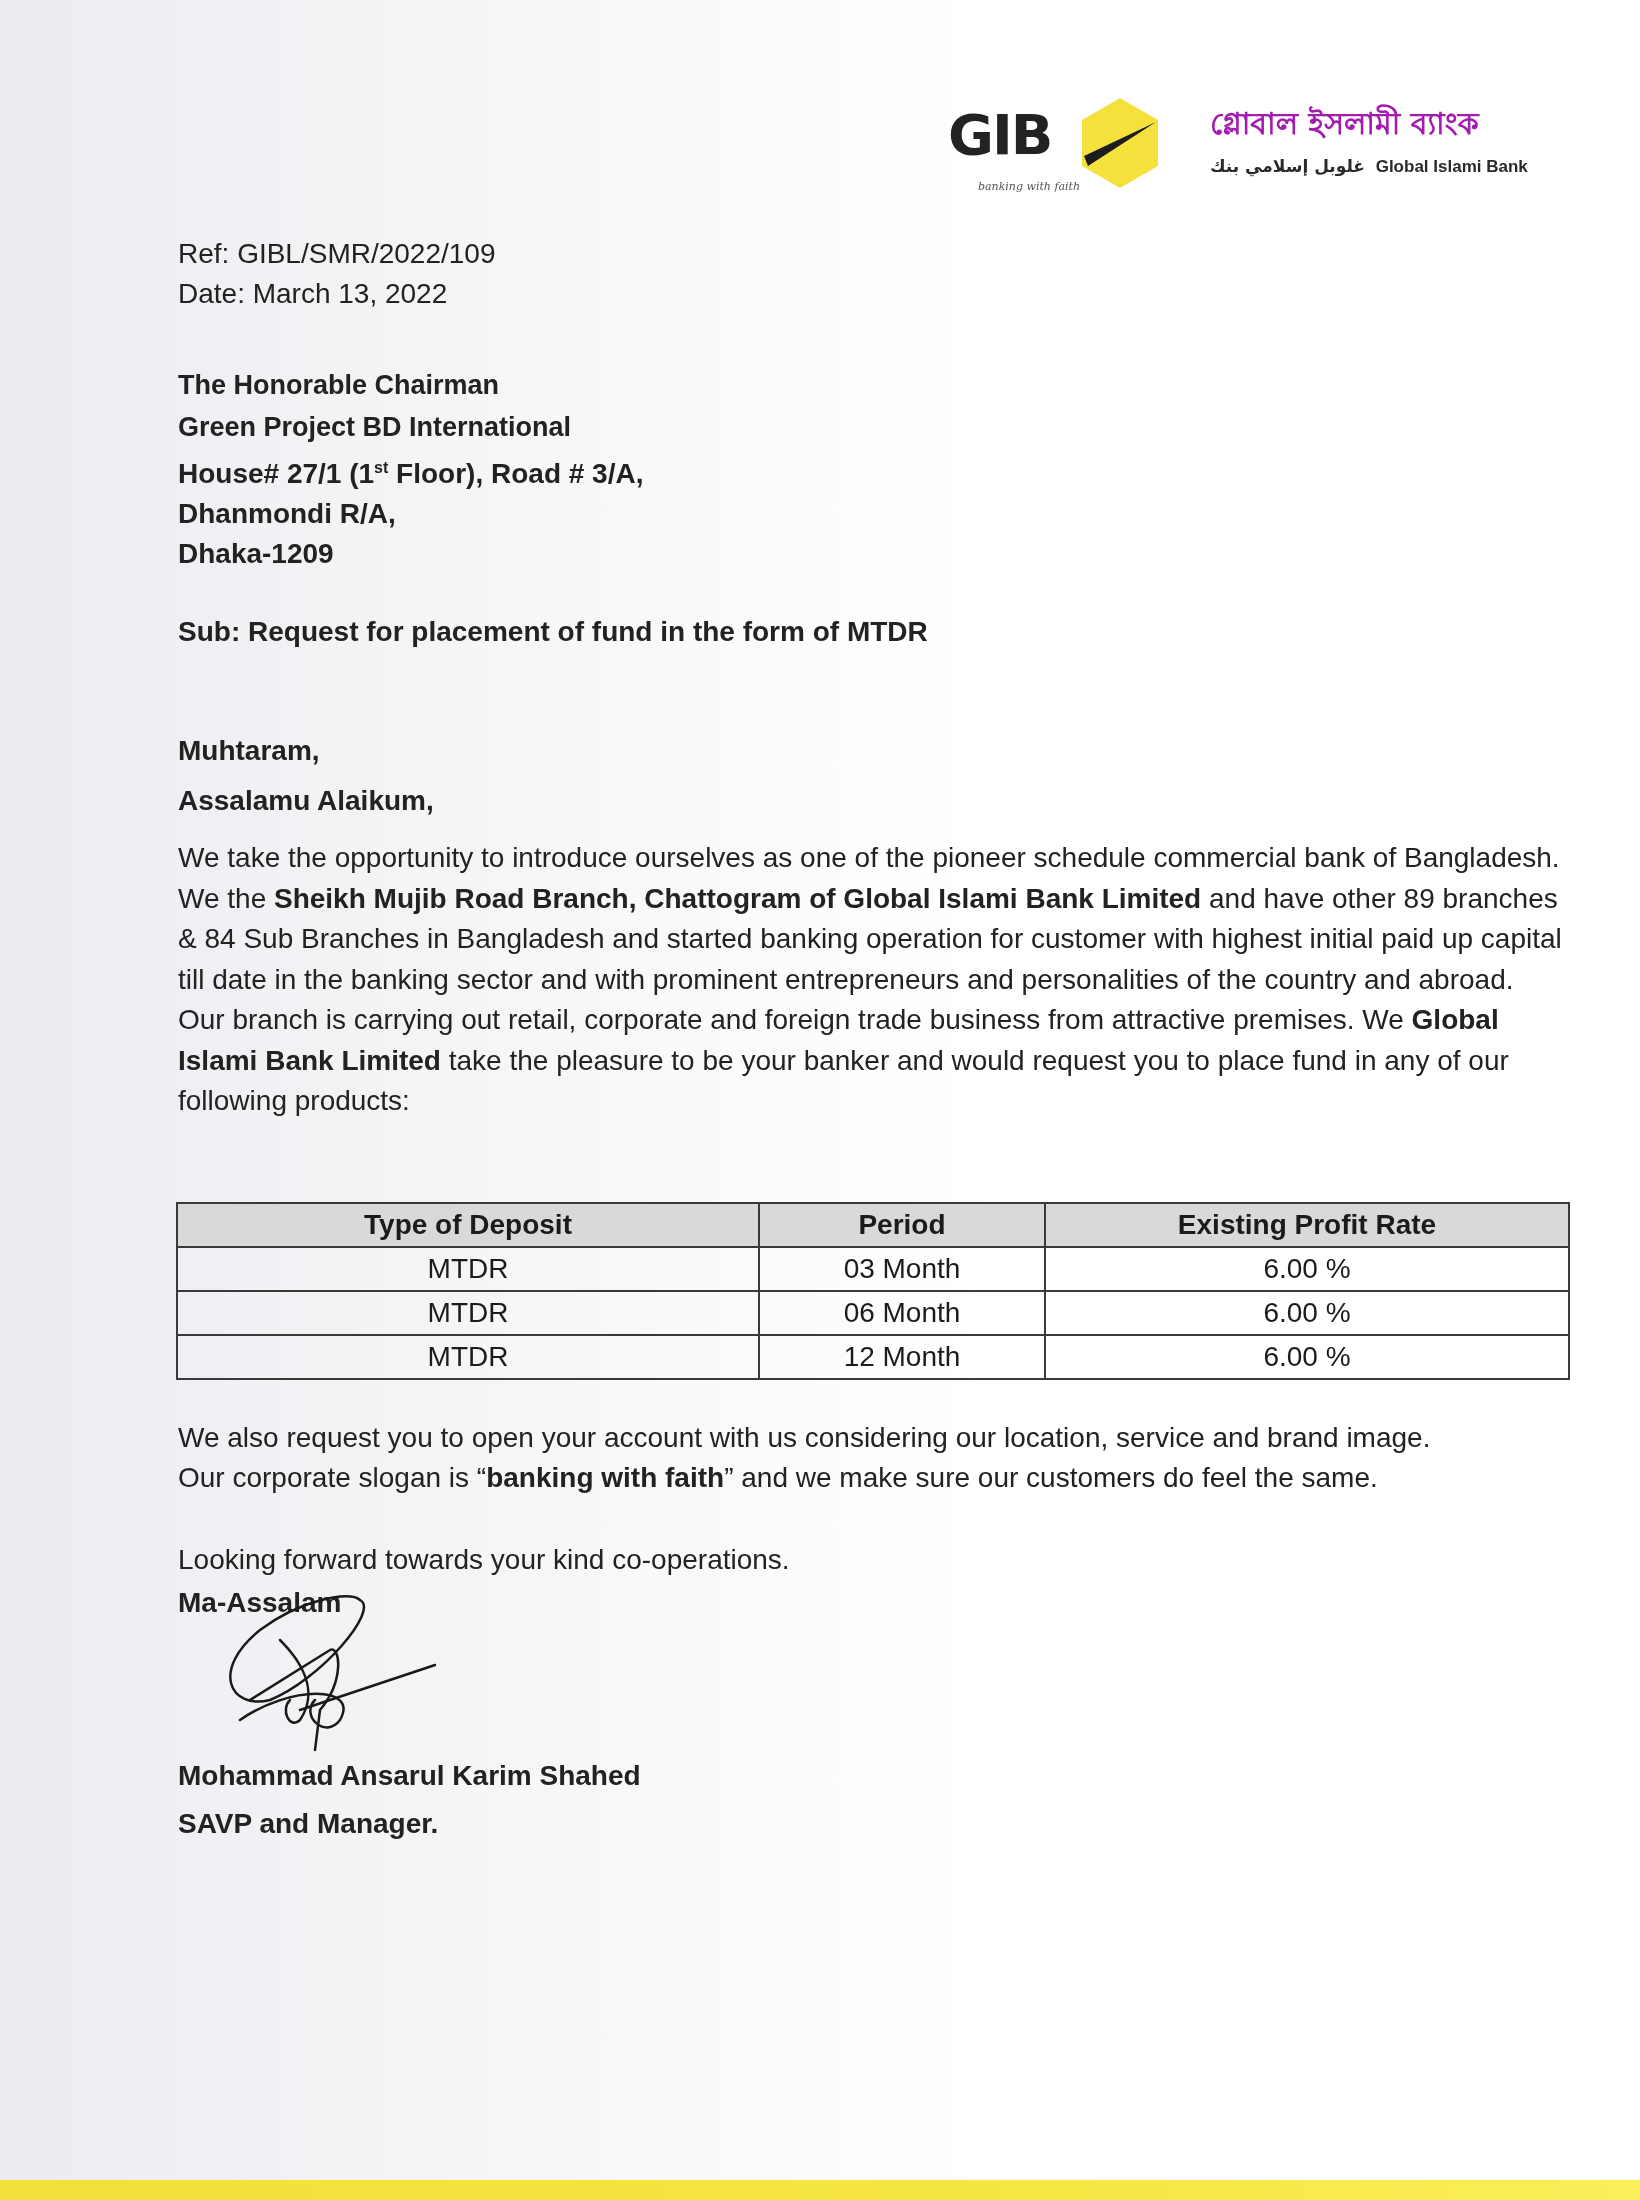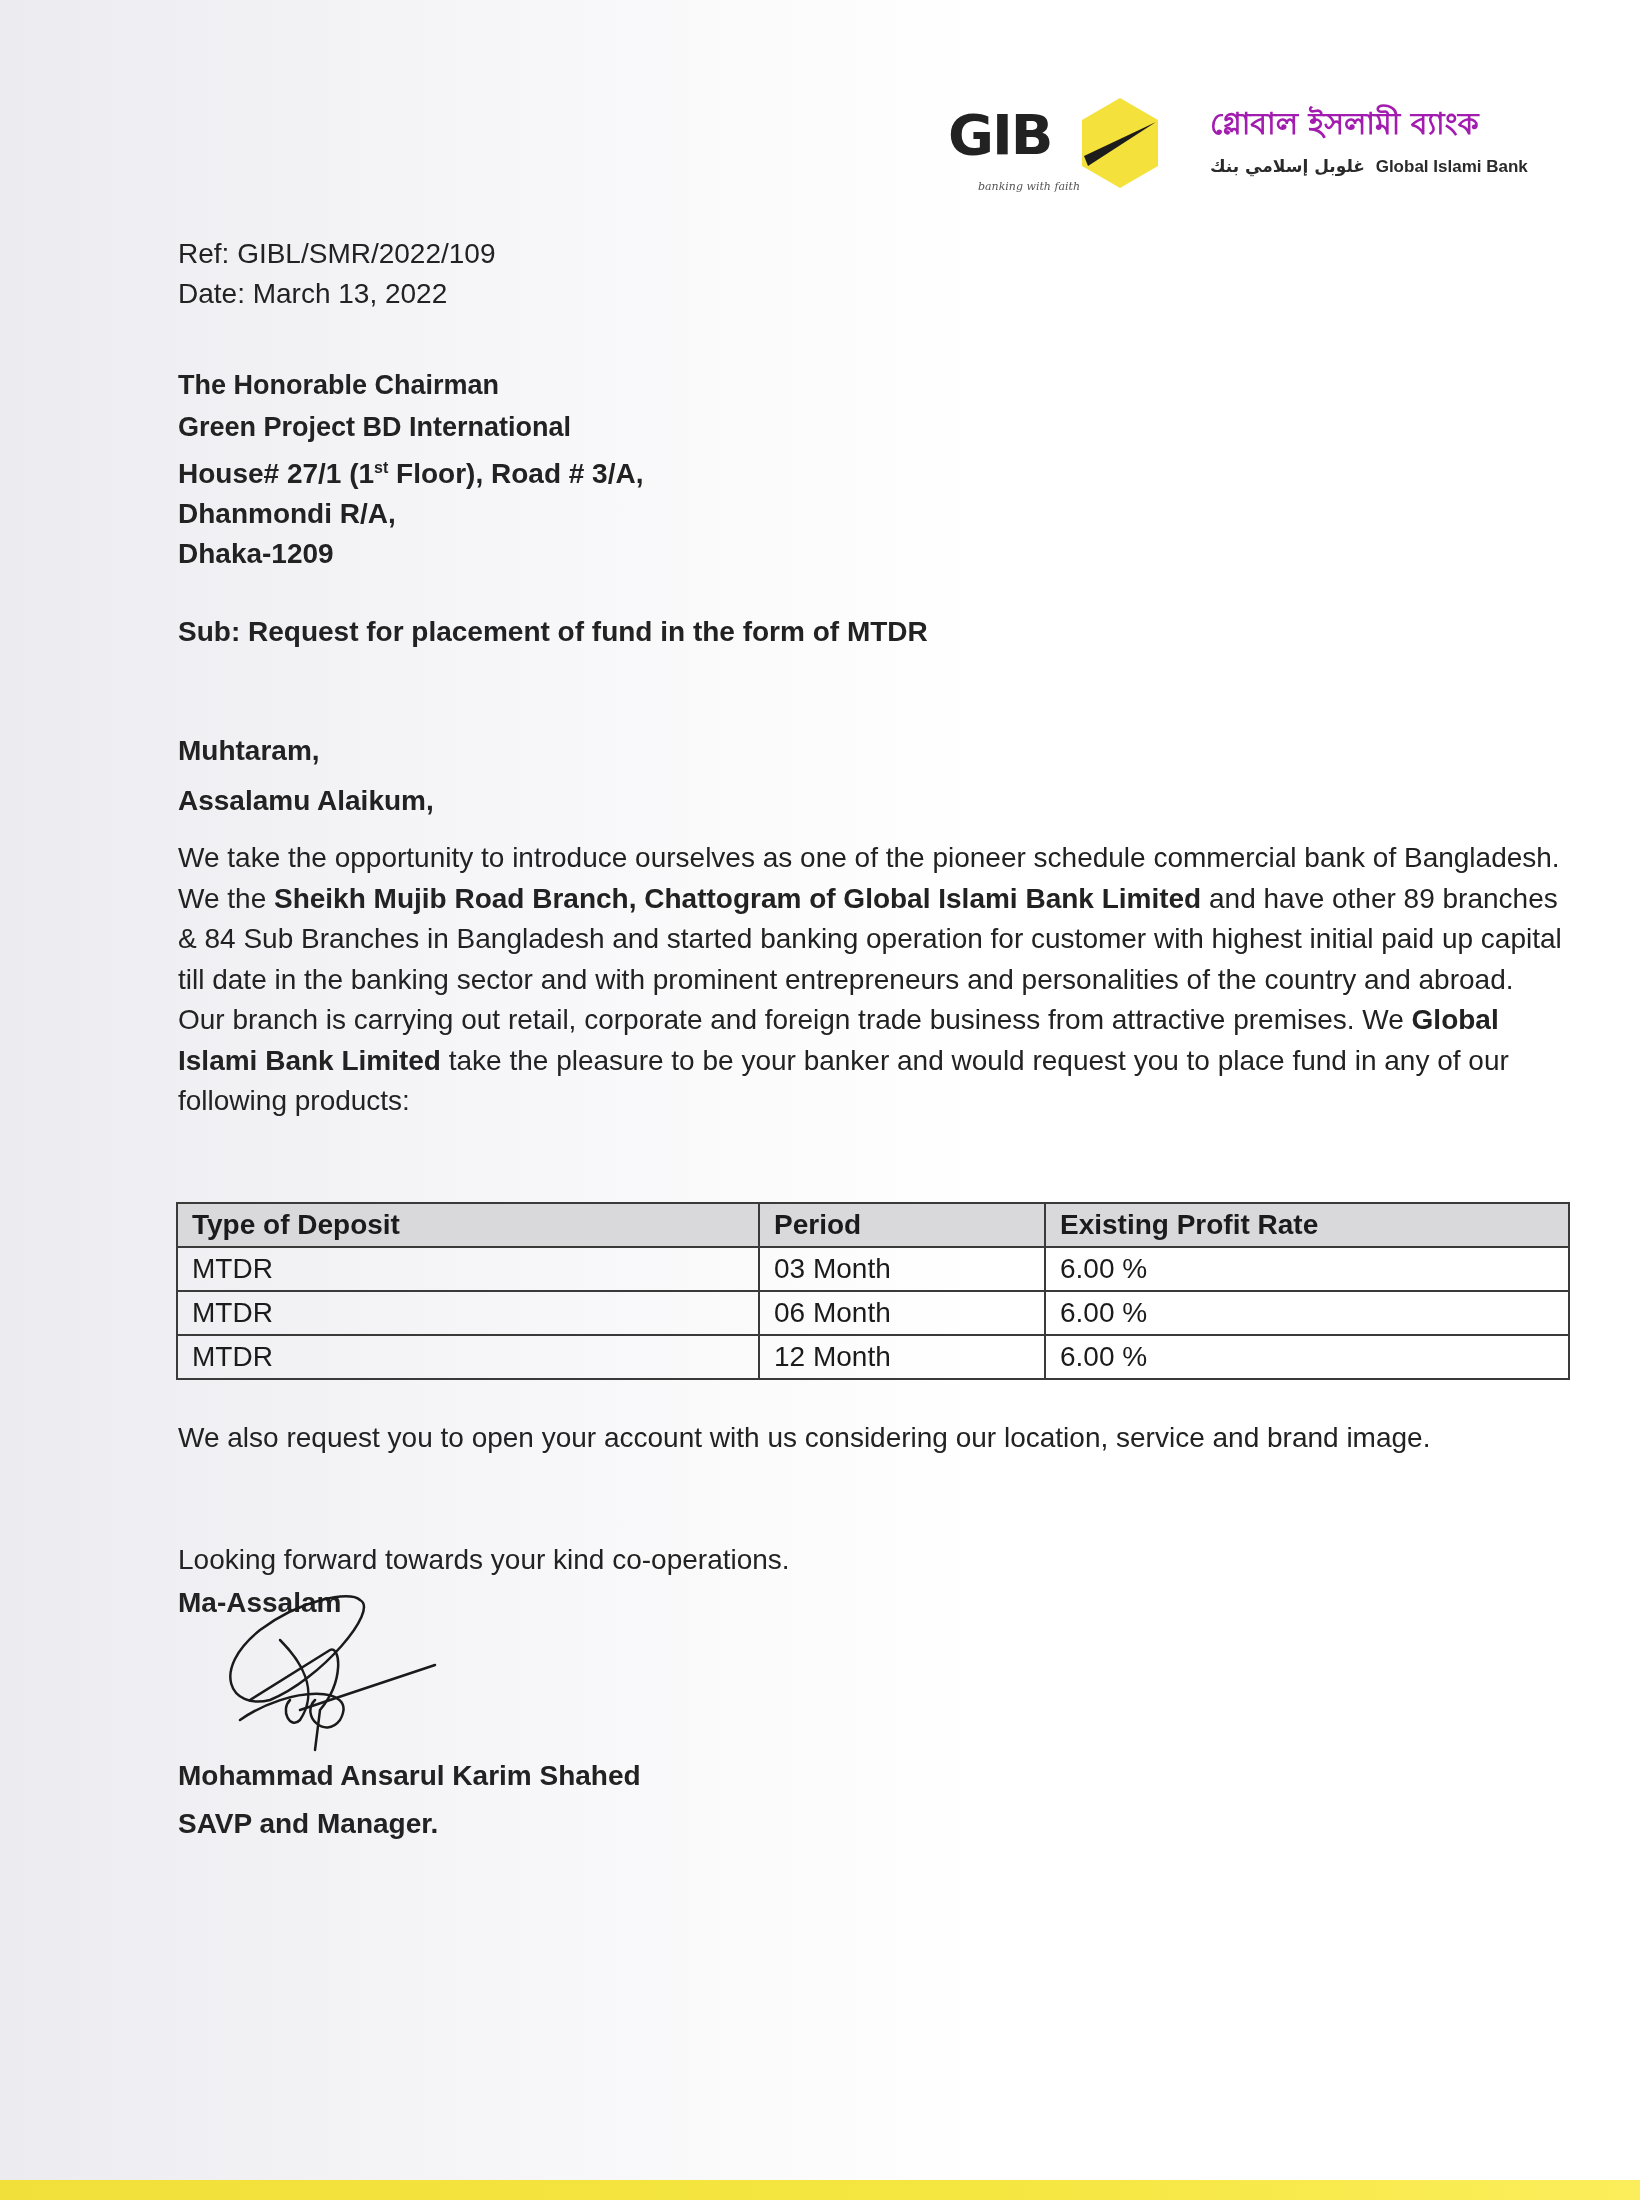--- a/index.html
+++ b/index.html
@@ -23,21 +23,21 @@
   .addr .big { font-size: 27px; line-height: 42px; display: block; }
   .addr .line { display: block; font-size: 28px; line-height: 40px; }
   .subj { top: 612px; font-weight: bold; }
   .greet { top: 726px; font-weight: bold; line-height: 50px; }
   .para { top: 838px; width: 1400px; line-height: 40.5px; }
   table.deposits {
     position: absolute; left: 176px; top: 1202px; width: 1394px;
     border-collapse: collapse; font-size: 28px; font-family: "Liberation Sans", sans-serif;
   }
   table.deposits th, table.deposits td {
-    border: 2px solid #3a3a3a; padding: 2px 14px; text-align: left; height: 38px;
+    border: 2px solid #3a3a3a; padding: 2px 14px; text-align: center; height: 38px;
   }
   table.deposits th { background: #d9d9dc; font-weight: bold; }
   table.deposits col.c1 { width: 582px; }
   table.deposits col.c2 { width: 286px; }
   .closing { top: 1418px; width: 1420px; }
   .forward { top: 1540px; }
   .sign-off { top: 1583px; font-weight: bold; }
   .signature { position: absolute; left: 210px; top: 1590px; width: 230px; height: 170px; }
   .signer { top: 1752px; font-weight: bold; line-height: 48px; }
   .footer-band { position: absolute; left: 0; top: 2180px; width: 1640px; height: 20px; background: linear-gradient(90deg, #f2e03a, #f6e640 60%, #fbee5a); }
@@ -111,20 +111,21 @@
     <tr>
       <td>MTDR</td>
       <td>12 Month</td>
       <td>6.00 %</td>
     </tr>
   </tbody>
 </table>
 
 <div class="text closing">
   <div>We also request you to open your account with us considering our location, service and brand image.</div>
+  <div><span>Our corporate slogan is “</span><b>banking with faith</b><span>” and we make sure our customers do feel the same.</span></div>
 </div>
 
 <div class="text forward">Looking forward towards your kind co-operations.</div>
 
 <div class="text sign-off">Ma-Assalam</div>
 
 <svg class="signature" viewBox="0 0 230 170">
   <g fill="none" stroke="#1a1a1a" stroke-width="2.5" stroke-linecap="round">
     <path d="M150,10 C170,20 110,90 60,110 C20,120 0,80 50,40 C90,10 140,0 150,10"></path>
     <path d="M40,110 L120,60 C130,55 135,90 110,120 L105,160"></path>

